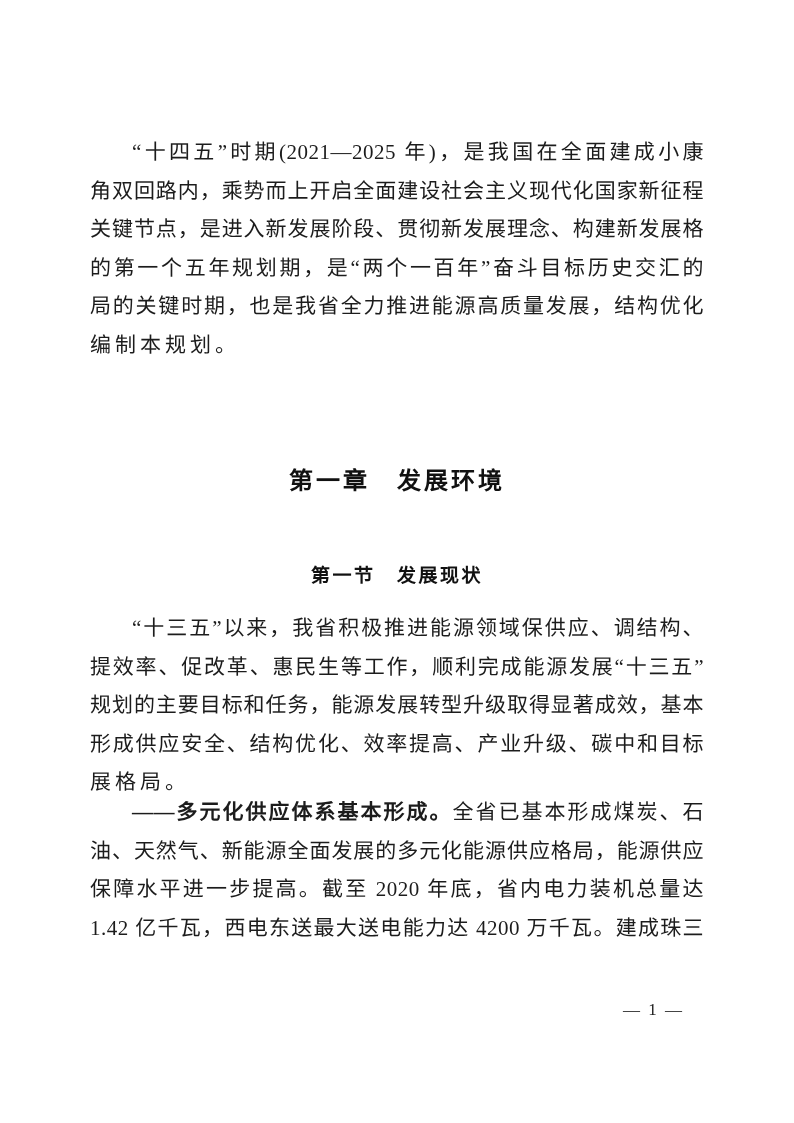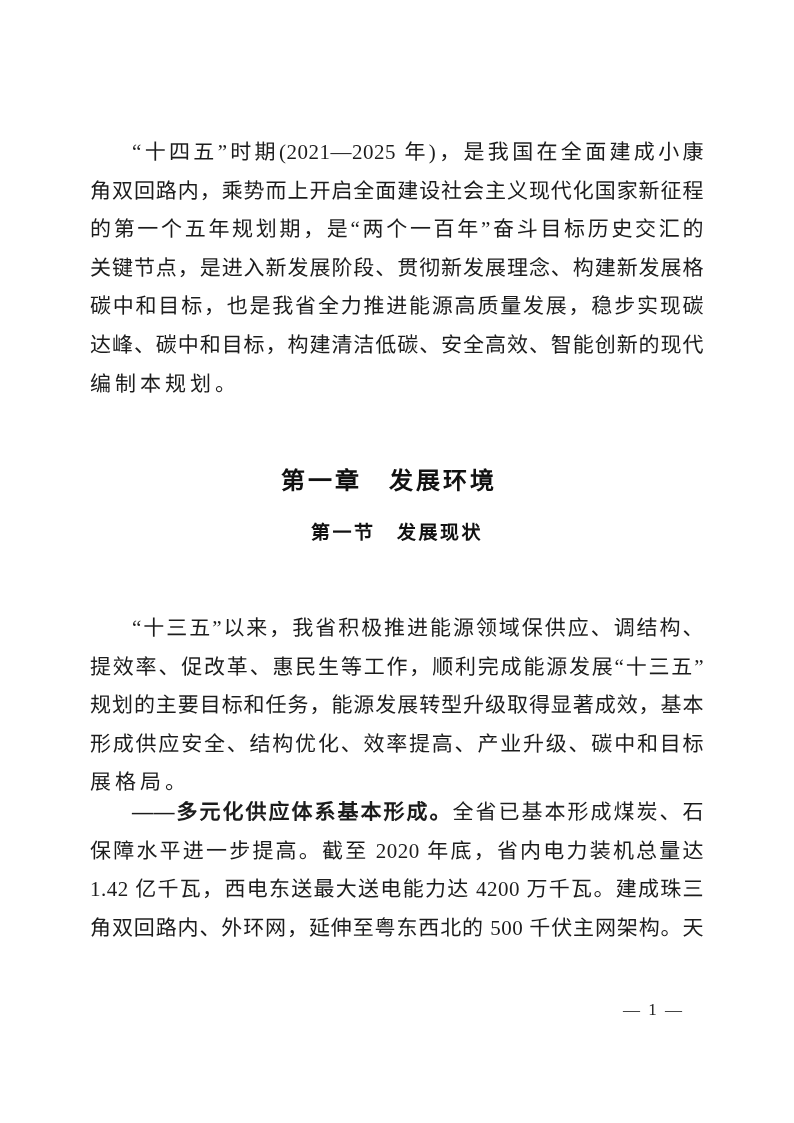--- a/index.html
+++ b/index.html
@@ -39,35 +39,35 @@
     text-align-last: left;
     letter-spacing: 4px;
   }
   .lead-bold {
     font-weight: 700;
     transform: skewX(-2deg);
     display: inline;
   }
   .chapter-heading {
     position: absolute;
-    left: 82px;
+    left: 90px;
     width: 614px;
     top: 461px;
     text-align: center;
     font-size: 24px;
     font-weight: 700;
     letter-spacing: 3px;
     line-height: 40px;
     color: #111111;
   }
   .section-heading {
     position: absolute;
     left: 90px;
     width: 614px;
-    top: 520px;
+    top: 563px;
     text-align: center;
     font-family: "Liberation Sans", "DejaVu Sans", sans-serif;
     font-size: 19px;
     font-weight: 700;
     letter-spacing: 2.5px;
     line-height: 26px;
     color: #111111;
   }
   .page-number {
     position: absolute;
@@ -88,43 +88,42 @@
   .para-supply { top: 793px; }
 </style>
 </head>
 <body>
 
 <div class="page">
 
   <div class="block para-intro">
     <div class="line indent">“十四五”时期(2021—2025 年)，是我国在全面建成小康</div>
     <div class="line">角双回路内，乘势而上开启全面建设社会主义现代化国家新征程</div>
+    <div class="line">关键节点，是进入新发展阶段、贯彻新发展理念、构建新发展格</div>
     <div class="line">的第一个五年规划期，是“两个一百年”奋斗目标历史交汇的</div>
-    <div class="line">关键节点，是进入新发展阶段、贯彻新发展理念、构建新发展格</div>
-    <div class="line">碳中和目标，也是我省全力推进能源高质量发展，稳步实现碳</div>
-    <div class="line">达峰、碳中和目标，构建清洁低碳、安全高效、智能创新的现代</div>
+    <div class="line">局的关键时期，也是我省全力推进能源高质量发展，结构优化</div>
     <div class="line last">编制本规划。</div>
   </div>
 
   <div class="chapter-heading">第一章　发展环境</div>
 
   <div class="section-heading">第一节　发展现状</div>
 
   <div class="block para-status">
     <div class="line indent">“十三五”以来，我省积极推进能源领域保供应、调结构、</div>
     <div class="line">提效率、促改革、惠民生等工作，顺利完成能源发展“十三五”</div>
     <div class="line">规划的主要目标和任务，能源发展转型升级取得显著成效，基本</div>
     <div class="line">形成供应安全、结构优化、效率提高、产业升级、碳中和目标</div>
     <div class="line last">展格局。</div>
   </div>
 
   <div class="block para-supply">
     <div class="line indent"><span class="lead-bold">——多元化供应体系基本形成。</span><span>全省已基本形成煤炭、石</span></div>
+    <div class="line">油、天然气、新能源全面发展的多元化能源供应格局，能源供应</div>
     <div class="line">保障水平进一步提高。截至 2020 年底，省内电力装机总量达</div>
     <div class="line">1.42 亿千瓦，西电东送最大送电能力达 4200 万千瓦。建成珠三</div>
-    <div class="line">角双回路内、外环网，延伸至粤东西北的 500 千伏主网架构。天</div>
   </div>
 
   <div class="page-number">
     <span class="inner">— 1 —</span>
   </div>
 
 </div>
 
 </body></html>

